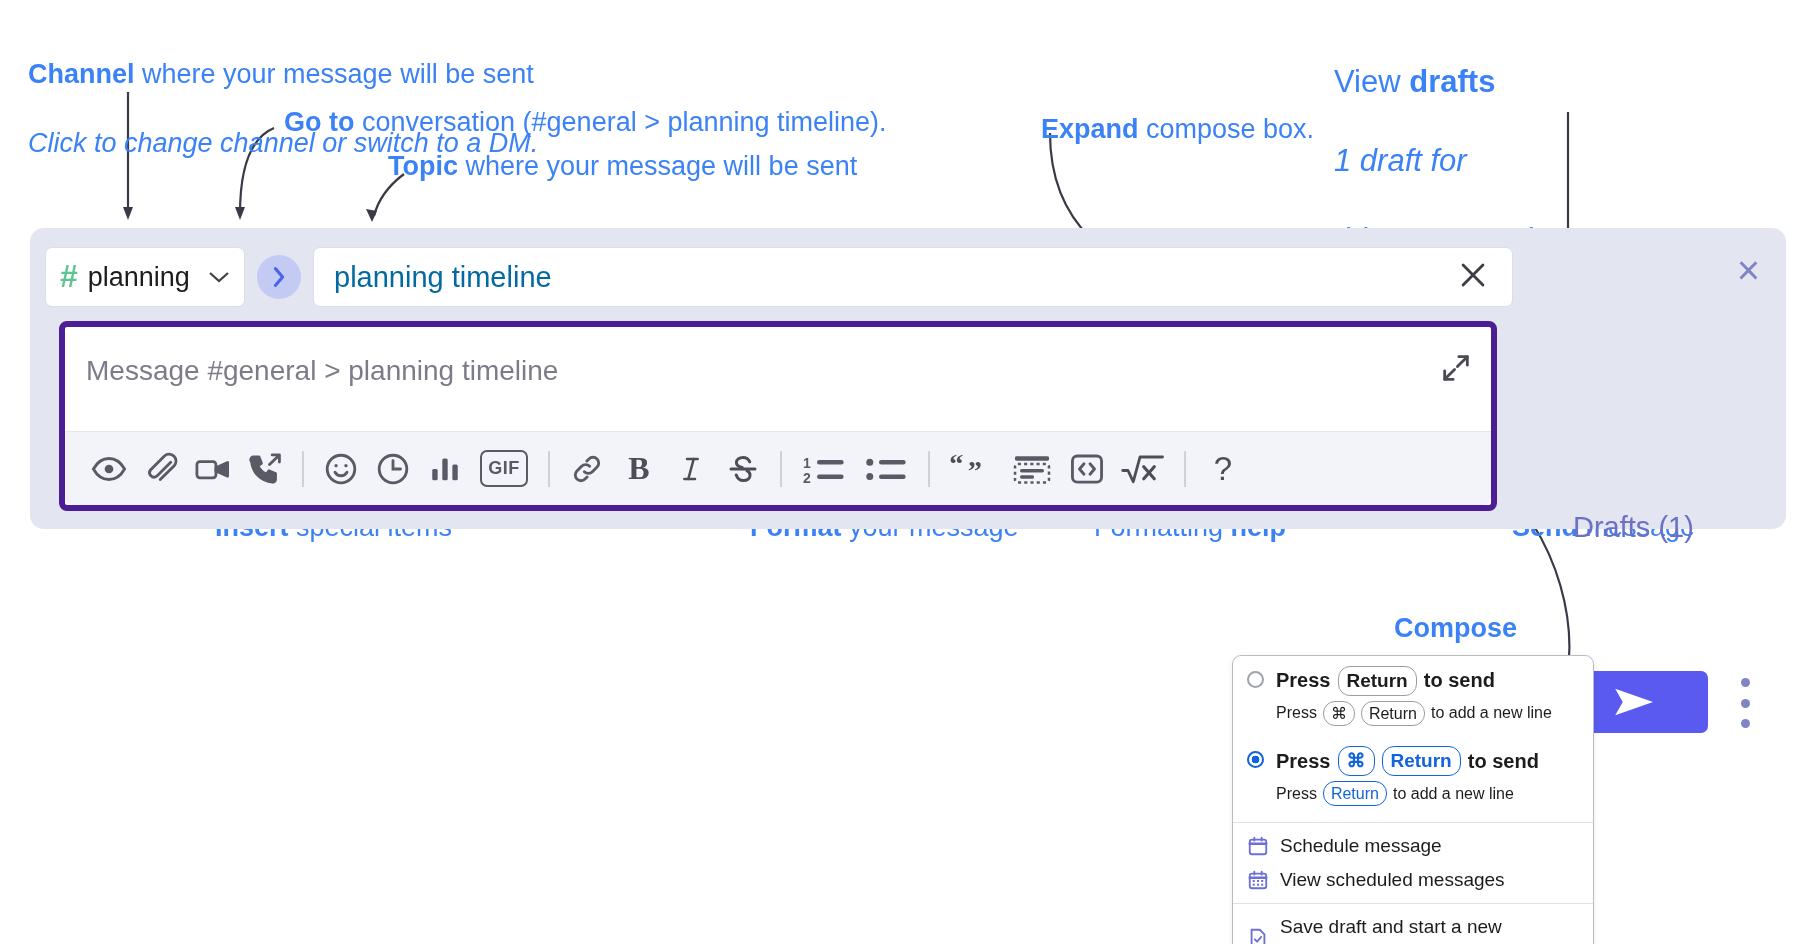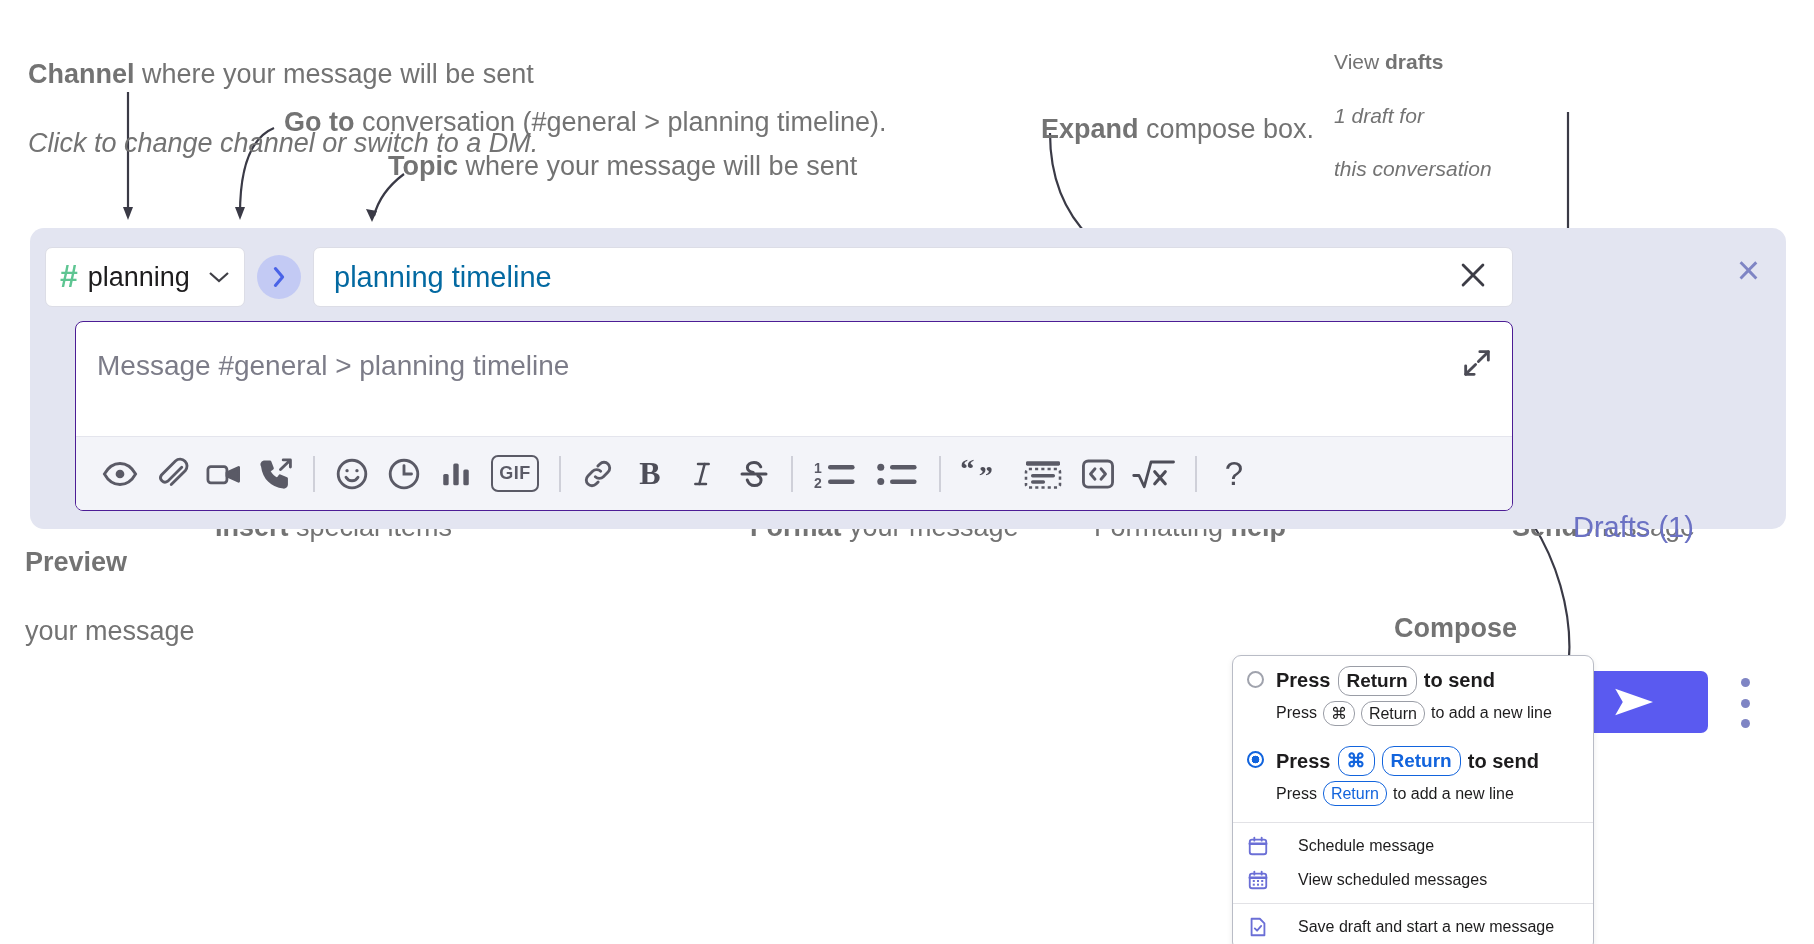--- a/index.html
+++ b/index.html
@@ -7,21 +7,21 @@
     width:1814px;height:944px;
     background:#ffffff;
     font-family:"Liberation Sans", sans-serif;
     color:#2b2b40;
     overflow:hidden;
     position:relative;
   }
   #stage{position:absolute;inset:0;}
 
   
-  .anno{position:absolute;color:#737373;line-height:1.28;white-space:pre-line;}
+  .anno{position:absolute;color:#3b82f6;line-height:1.28;white-space:pre-line;}
   .anno b{font-weight:bold;}
   .anno i{font-style:italic;}
 
   
   #leaders{position:absolute;left:0;top:0;width:1814px;height:944px;pointer-events:none;}
 
   
   #compose{
     position:absolute;left:30px;top:228px;width:1756px;height:301px;
     background:#e3e5f1;border-radius:14px;
@@ -44,22 +44,22 @@
   }
 
   .topic-field{
     flex:1;height:60px;background:#fff;border:1px solid #dcdde6;border-radius:7px;
     display:flex;align-items:center;padding:0 16px 0 20px;box-sizing:border-box;
   }
   .topic-text{font-size:29px;color:#0369a1;flex:1;}
   .topic-clear{color:#3d3d46;font-size:34px;line-height:1;padding-right:6px;}
 
   .msgbox{
-    position:absolute;left:45px;top:93px;width:1438px;height:190px;
-    background:#fff;border:1px solid #4c1d95;border-radius:8px;box-sizing:border-box;
+    position:absolute;left:29px;top:93px;width:1438px;height:190px;
+    background:#fff;border:6px solid #4c1d95;border-radius:8px;box-sizing:border-box;
   }
   .placeholder{position:absolute;left:21px;top:28px;font-size:28px;color:#7c7c88;}
   .expand-ico{position:absolute;right:18px;top:24px;width:34px;height:34px;color:#4b4b55;}
 
   .toolbar{
     position:absolute;left:0;bottom:0;width:100%;height:74px;
     background:#f3f4f9;border-top:1px solid #e4e5ed;border-radius:0 0 7px 7px;
     display:flex;align-items:center;padding-left:18px;box-sizing:border-box;
   }
   .tb{width:52px;height:52px;display:flex;align-items:center;justify-content:center;color:#5a5a66;}
@@ -93,21 +93,21 @@
   .opt{display:flex;align-items:flex-start;padding:10px 12px 2px 14px;}
   .radio{width:17px;height:17px;border-radius:50%;border:2px solid #a0a3ad;margin:5px 12px 0 0;flex:none;box-sizing:border-box;}
   .radio.on{border-color:#1264dd;background:
       radial-gradient(circle, #1264dd 0 42%, #fff 44% 100%);}
   .optmain{font-size:20px;font-weight:bold;display:flex;align-items:center;gap:7px;flex-wrap:wrap;}
   .optsub{font-size:16px;padding:3px 0 10px 43px;display:flex;align-items:center;gap:6px;}
   .key{border:1.5px solid #9a9da6;border-radius:12px;padding:1px 7px;font-size:16px;font-weight:normal;color:#1d1c1d;line-height:1.35;}
   .optmain .key{font-size:19px;font-weight:bold;padding:1px 8px;}
   .key.blue{border-color:#1264dd;color:#1264dd;}
   .mdiv{height:1px;background:#e2e2e6;margin:6px 0;}
-  .mitem{display:flex;align-items:center;gap:29px;padding:6px 14px;font-size:16px;}
+  .mitem{display:flex;align-items:center;gap:11px;padding:6px 14px;font-size:19px;}
   .mico{width:22px;height:22px;color:#6b6fd6;flex:none;}
 </style>
 </head>
 <body>
 
 <div id="stage">
 
   <svg id="leaders" viewBox="0 0 1814 944">
     <g fill="none" stroke="#3a3a46" stroke-width="2.2">
 
@@ -156,30 +156,26 @@
   </div>
 
   <div class="anno" style="left:388px;top:149px;font-size:27px;white-space:nowrap;">
     <b>Topic</b><span> where your message will be sent</span>
   </div>
 
   <div class="anno" style="left:1041px;top:106px;font-size:27px;white-space:nowrap;margin-top:6px;">
     <b>Expand</b><span> compose box.</span>
   </div>
 
-  <div class="anno" style="left:1334px;top:22px;font-size:21px;">
+  <div class="anno" style="left:1334px;top:22px;font-size:31px;">
     <span><span>View </span><b>drafts</b></span><br>
     <i>1 draft for</i><br>
     <i>this conversation</i>
   </div>
 
-  <div class="anno" style="left:25px;top:510px;font-size:27px;">
-    <b>Preview</b><br>
-    <span>your message</span>
-  </div>
 
   <div class="anno" style="left:215px;top:510px;font-size:27px;white-space:nowrap;">
     <b>Insert</b><span> special items</span>
   </div>
 
   <div class="anno" style="left:750px;top:510px;font-size:27px;white-space:nowrap;">
     <b>Format</b><span> your message</span>
   </div>
 
   <div class="anno" style="left:1094px;top:510px;font-size:27px;white-space:nowrap;">

